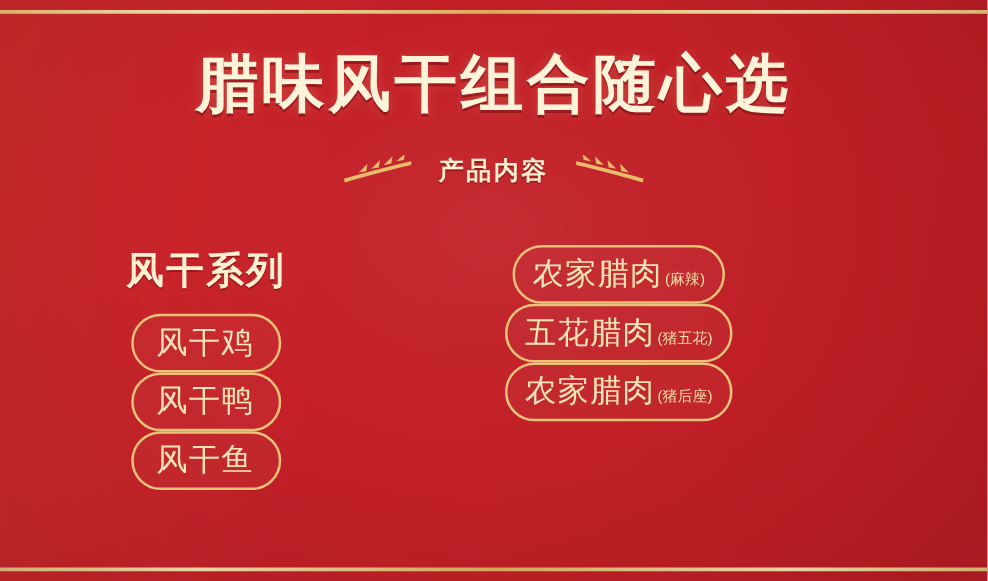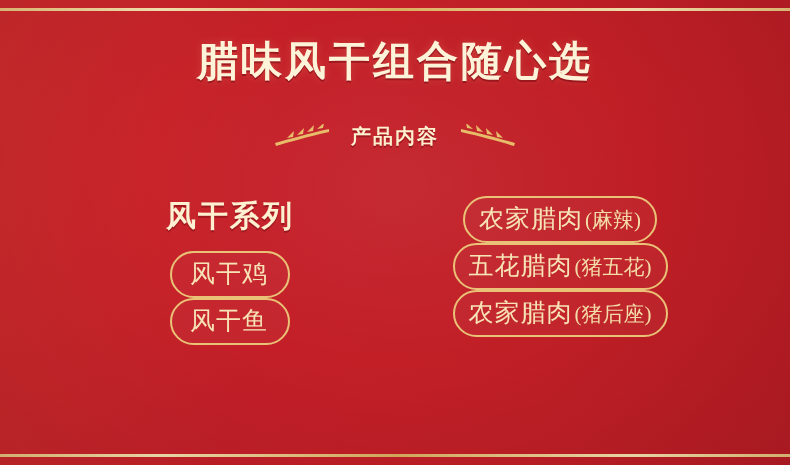--- a/index.html
+++ b/index.html
@@ -40,21 +40,21 @@
   .frame-bottom { bottom: 8px; }
 
   .main-title {
     position: absolute;
     top: 34px;
     left: 0;
     right: 0;
     text-align: center;
     font-family: "DejaVu Serif", "Liberation Serif", serif;
     font-weight: bold;
-    font-size: 41px;
+    font-size: 50px;
     letter-spacing: 3px;
     color: #fdf3d8;
     text-shadow: 0 2px 0 rgba(120,10,16,0.55), 0 0 10px rgba(255,220,150,0.18);
     z-index: 3;
   }
 
   .subtitle-row {
     position: absolute;
     top: 123px;
     left: 0;
@@ -79,21 +79,20 @@
     line-height: 1;
   }
   .orn svg { display: block; }
 
   .columns {
     position: absolute;
     top: 196px;
     left: 0;
     right: 0;
     display: flex;
-    justify-content: center;
     z-index: 3;
   }
   .col {
     width: 330px;
     display: flex;
     flex-direction: column;
     align-items: center;
   }
   .col-title {
     font-family: "DejaVu Serif", "Liberation Serif", serif;
@@ -116,22 +115,22 @@
     white-space: nowrap;
   }
   .pill-main {
     font-family: "DejaVu Serif", "Liberation Serif", serif;
     font-size: 25px;
     font-weight: 500;
     color: #f7e4b6;
     letter-spacing: 1px;
   }
   .pill-note {
-    font-family: Liberation Serif, serif;
-    font-size: 21px;
+    font-family: Liberation Sans, sans-serif;
+    font-size: 12px;
     color: #f3dca8;
     margin-left: 2px;
   }
   .col-right .pill { padding-left: 14px; padding-right: 14px; }
 </style>
 </head>
 <body>
 
 <div class="poster">
 
@@ -168,20 +167,24 @@
 
   <div class="columns">
 
     <div class="col col-left">
       <div class="col-title">风干系列</div>
       <div class="pill">
         <span class="pill-main">风干鸡</span>
         <span class="pill-note"></span>
       </div>
       <div class="pill">
+        <span class="pill-main">风干鸭</span>
+        <span class="pill-note"></span>
+      </div>
+      <div class="pill">
         <span class="pill-main">风干鱼</span>
         <span class="pill-note"></span>
       </div>
     </div>
 
     <div class="col col-right">
       <div class="pill">
         <span class="pill-main">农家腊肉</span>
         <span class="pill-note">(麻辣)</span>
       </div>

